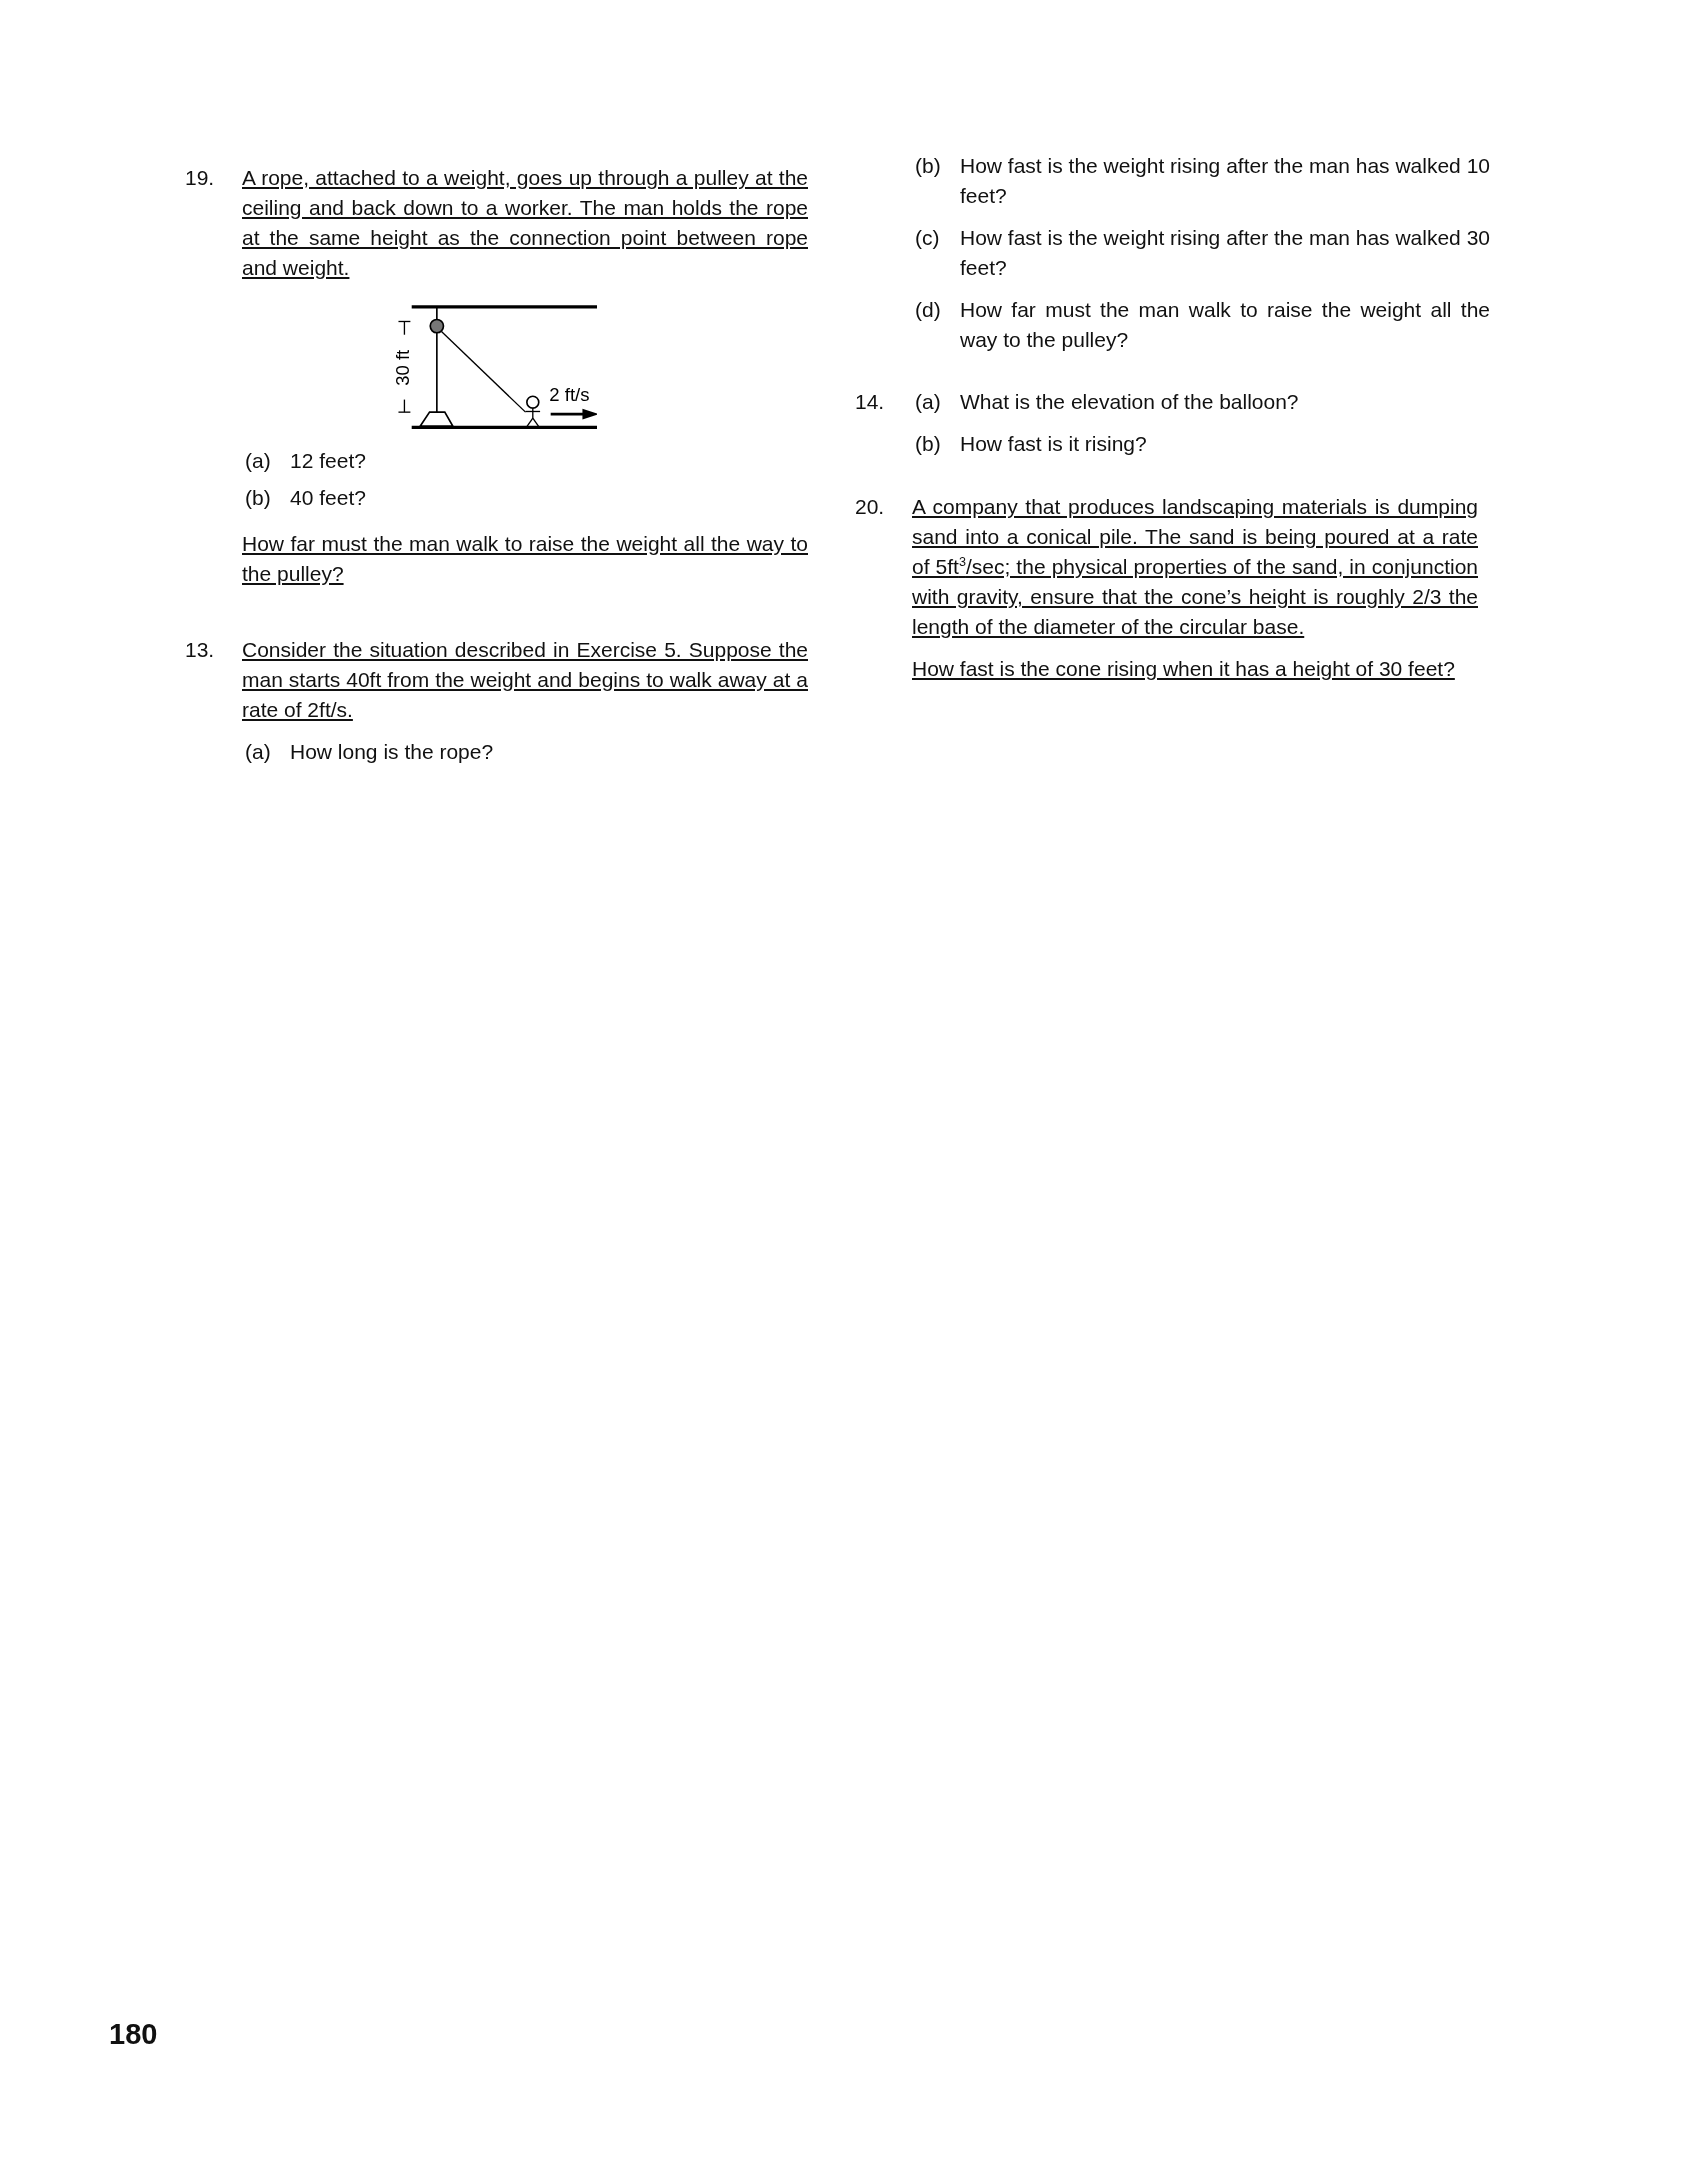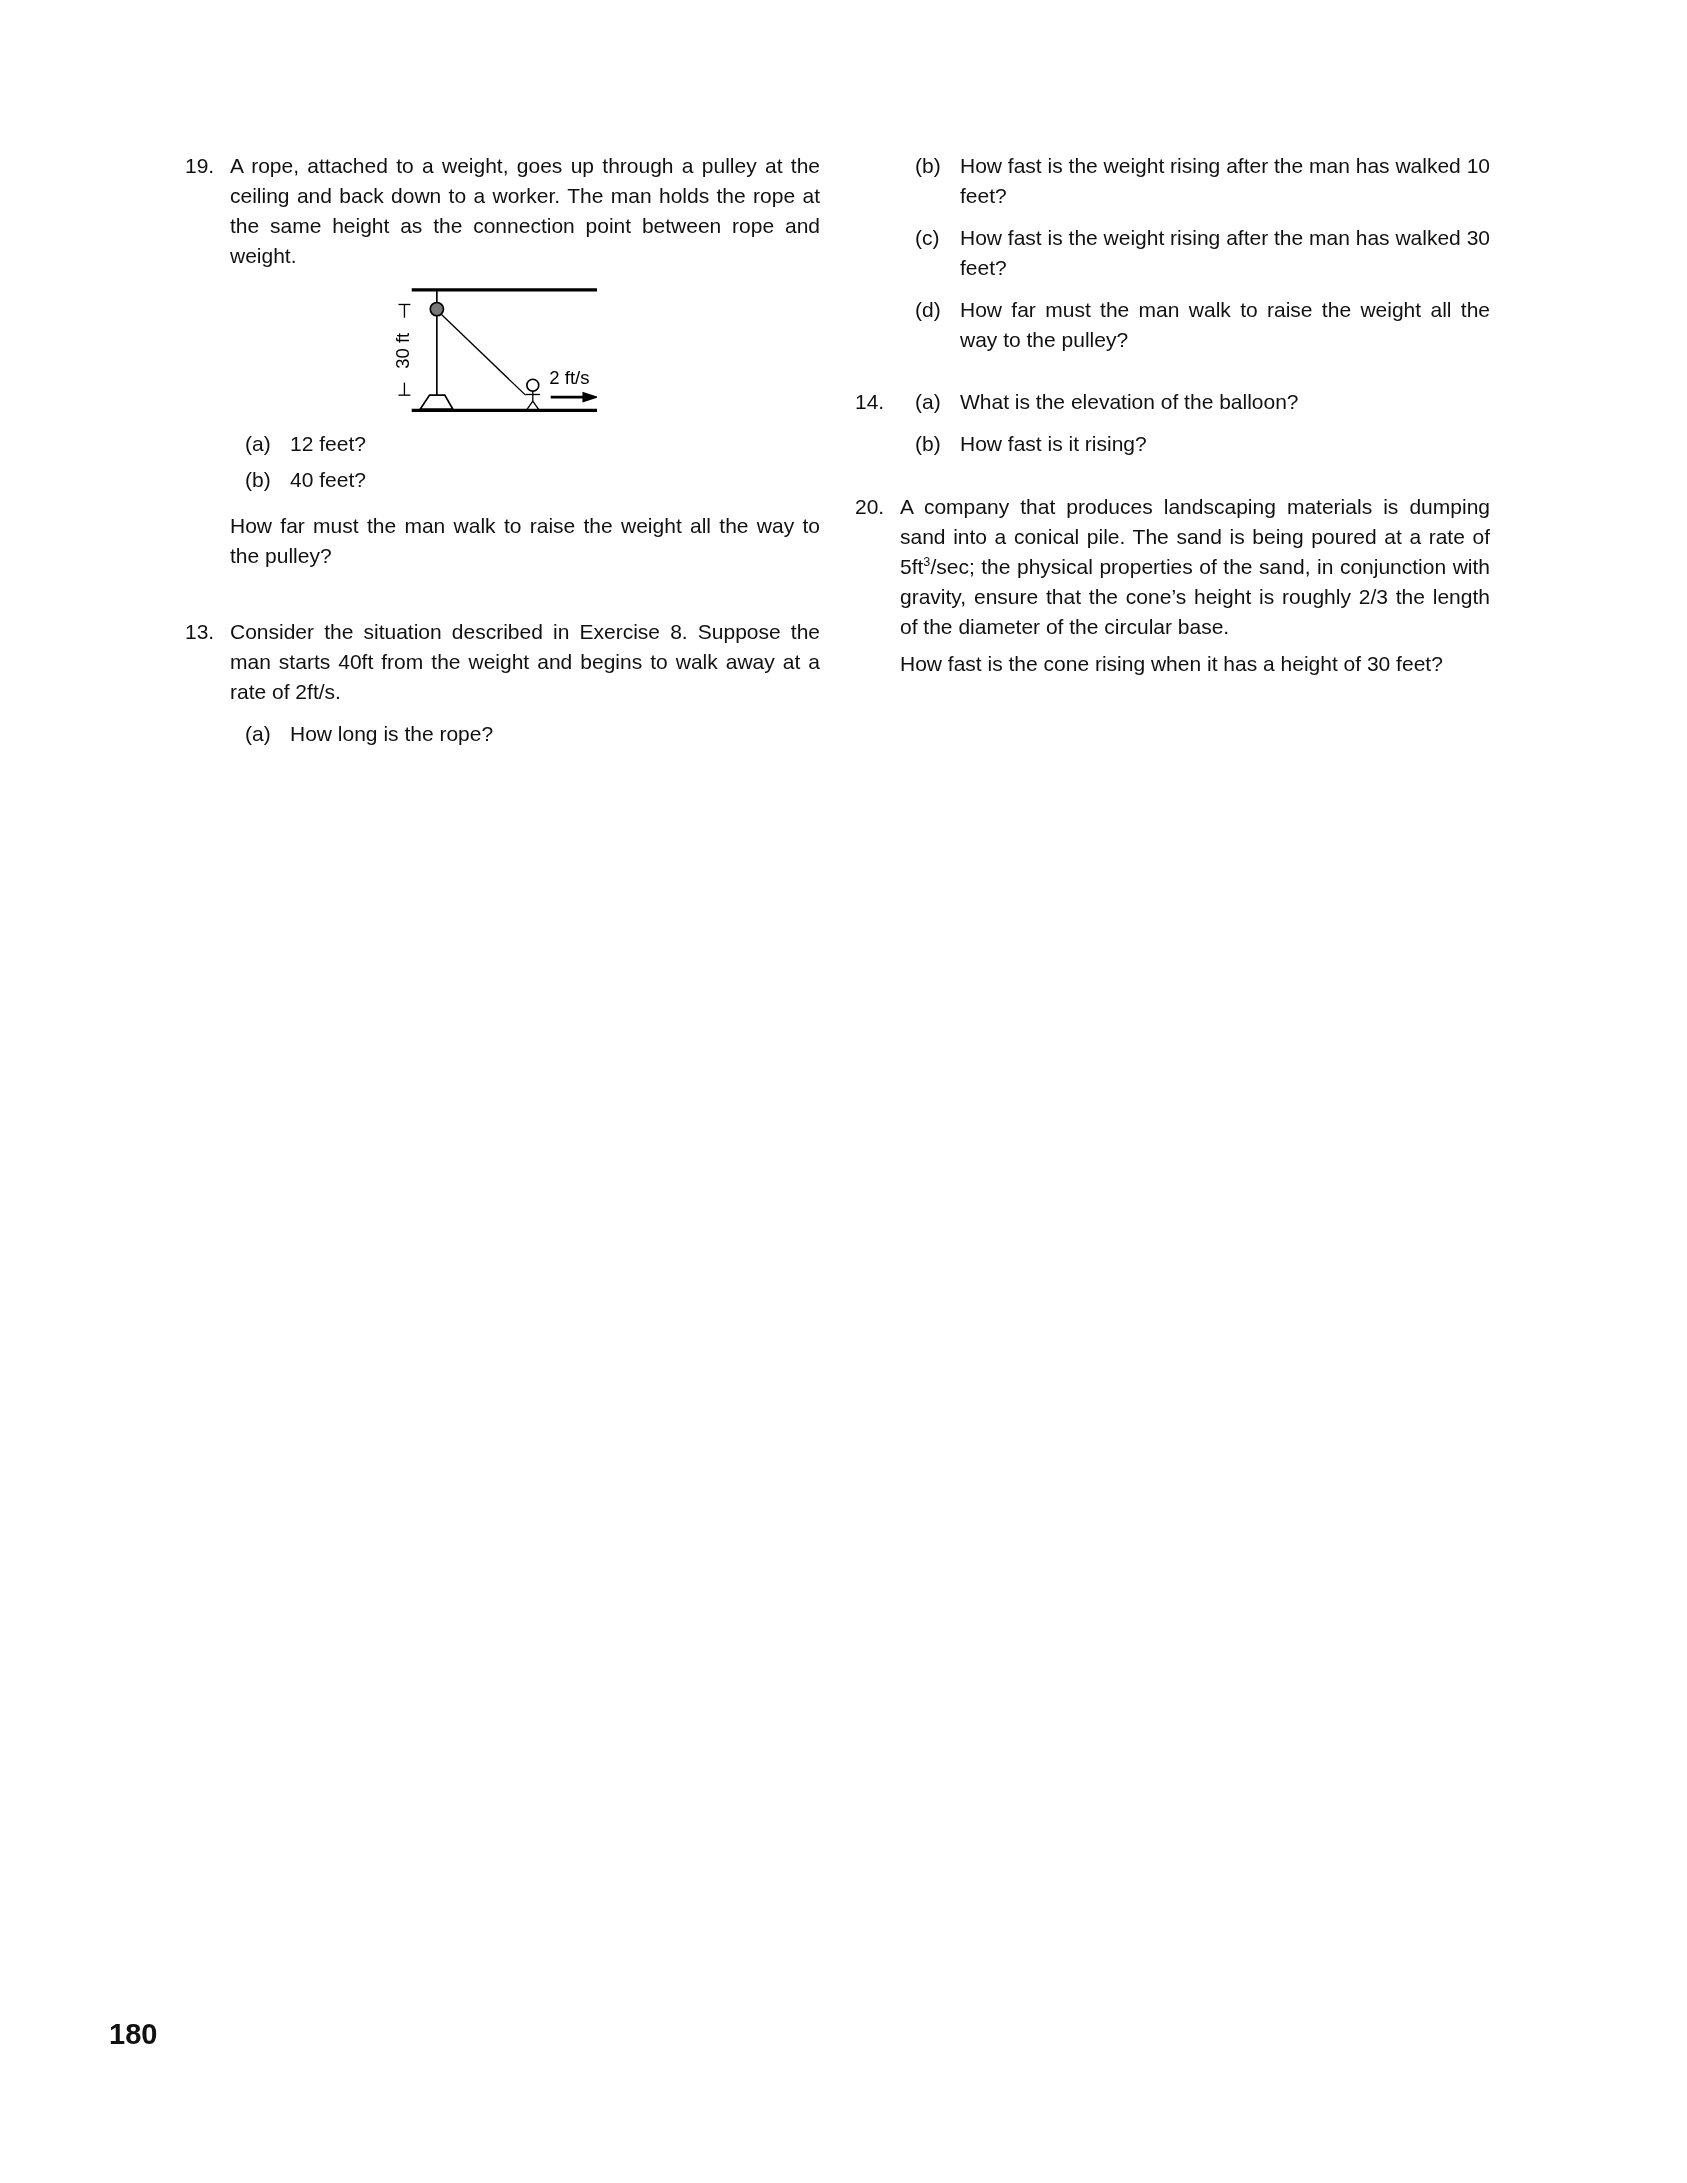--- a/index.html
+++ b/index.html
@@ -3,21 +3,21 @@
   <meta charset="utf-8">
   <style>
     html, body { margin: 0; padding: 0; background: #ffffff; }
     body { width: 1687px; height: 2183px; position: relative; overflow: hidden; color: #111111;
            font-family: "Liberation Sans", sans-serif; }
     .col { position: absolute; top: 151px; width: 635px; font-size: 21px; line-height: 30px; }
     .col-left { left: 185px; }
     .col-right { left: 855px; }
     .ex { position: relative; padding-left: 45px; text-align: justify; }
     .ex-num { position: absolute; left: 0; top: 0; }
-    .para { margin: 0; }
+    .para { margin: 12px; text-decoration: underline; }
     .sub { position: relative; padding-left: 60px; margin-top: 12px; }
     .sub-lbl { position: absolute; left: 15px; top: 0; }
     .gap-lg { margin-top: 46px; }
     .gap-md { margin-top: 16px; }
     .gap-sm { margin-top: 6.6px; }
     .diagram { display: block; margin: 6.6px 0 2.6px 142px; }
     .page-num { position: absolute; left: 109px; top: 2018px; font-size: 29px; font-weight: bold;
                 font-family: "Liberation Sans", sans-serif; }
     sup { font-size: 60%; line-height: 0; vertical-align: super; }
   </style>
@@ -67,21 +67,21 @@
     <div class="sub gap-sm">
       <span class="sub-lbl">(b)</span>
       <span>40 feet?</span>
     </div>
 
     <p class="para gap-md">How far must the man walk to raise the weight all the way to the pulley?</p>
   </div>
 
   <div class="ex gap-lg">
     <span class="ex-num">13.</span>
-    <p class="para">Consider the situation described in Exercise 8.  Suppose the man starts 40ft from the weight and begins to walk away at a rate of 2ft/s.</p>
+    <p class="para">Consider the situation described in Exercise 5.  Suppose the man starts 40ft from the weight and begins to walk away at a rate of 2ft/s.</p>
     <div class="sub">
       <span class="sub-lbl">(a)</span>
       <span>How long is the rope?</span>
     </div>
   </div>
 </div>
 
 <div class="col col-right">
 
   <div class="ex">

